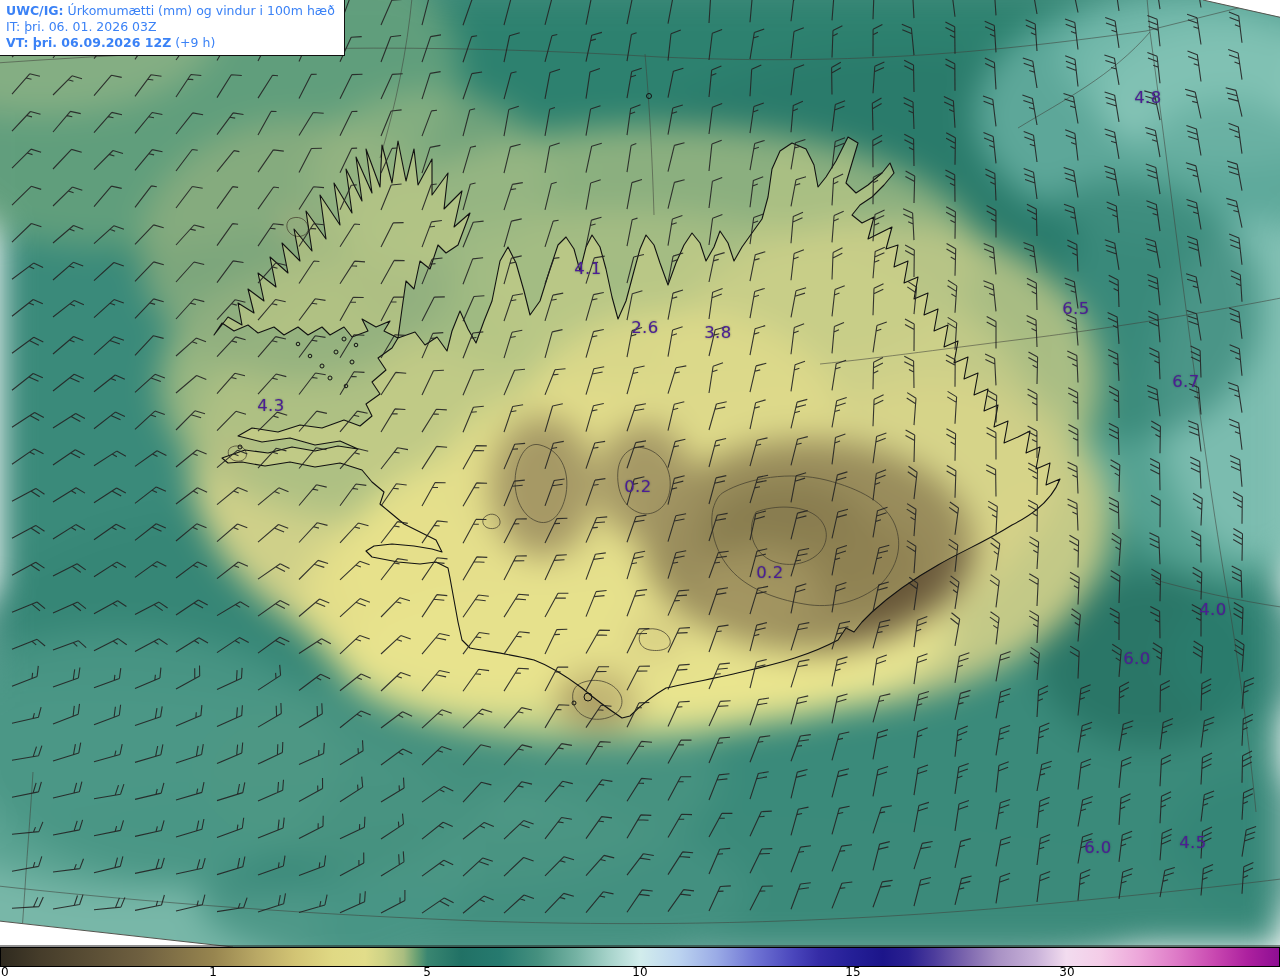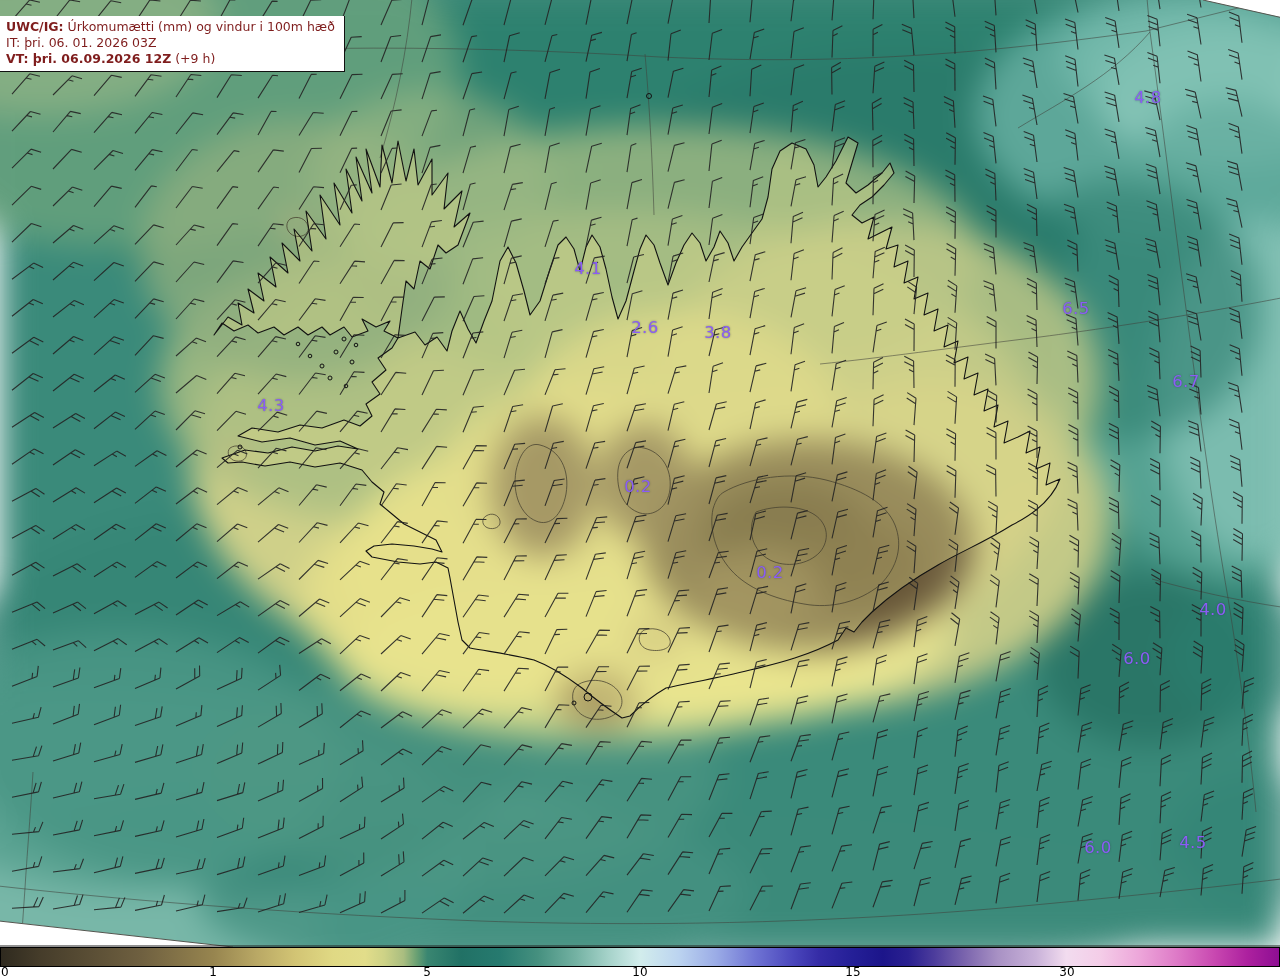--- a/index.html
+++ b/index.html
@@ -4,24 +4,24 @@
 <style>
   html,body{margin:0;padding:0;}
   body{width:1280px;height:978px;overflow:hidden;background:#fff;position:relative;
        font-family:"DejaVu Sans","Liberation Sans",sans-serif;}
   #stage{position:absolute;left:0;top:0;width:1280px;height:978px;}
   #field{position:absolute;left:0;top:0;width:1280px;height:947px;filter:blur(16px);}
   #field .blob{position:absolute;border-radius:50%;}
   #overlay{position:absolute;left:0;top:0;z-index:3;}
   #plabels{position:absolute;left:0;top:0;width:1280px;height:947px;z-index:5;}
   .plabel{position:absolute;transform:translate(-50%,-50%);font-size:16.5px;
-          color:#8b5cf6;text-shadow:0 0 2px rgba(35,60,52,.55);letter-spacing:.5px;}
-  #titlebox{position:absolute;left:0;top:16px;z-index:10;background:#fff;
+          color:#4c1d95;text-shadow:0 0 2px rgba(35,60,52,.55);letter-spacing:.5px;}
+  #titlebox{position:absolute;left:0;top:0;z-index:10;background:#fff;
             border:1px solid #111;border-left:none;border-top:none;
-            padding:3px 9px 4px 6px;font-size:12.5px;line-height:16px;color:#7f1d1d;white-space:nowrap;}
+            padding:3px 9px 4px 6px;font-size:12.5px;line-height:16px;color:#3b82f6;white-space:nowrap;}
   #titlebox b{font-weight:bold;}
   #cbar{position:absolute;left:0;top:947px;width:1280px;height:31px;z-index:10;background:#fff;}
   #cbar-strip{position:absolute;left:0;top:0;width:1278px;height:18px;border:1px solid #000;}
   #cbar-ticks{position:absolute;left:0;top:19px;width:1280px;height:12px;}
   .cbtick{position:absolute;top:-1px;font-size:12px;color:#000;transform:translateX(-50%);}
   .cbtick.first{transform:none;}
   .cbtick.last{transform:translateX(-100%);}
 </style>
 </head>
 <body>

